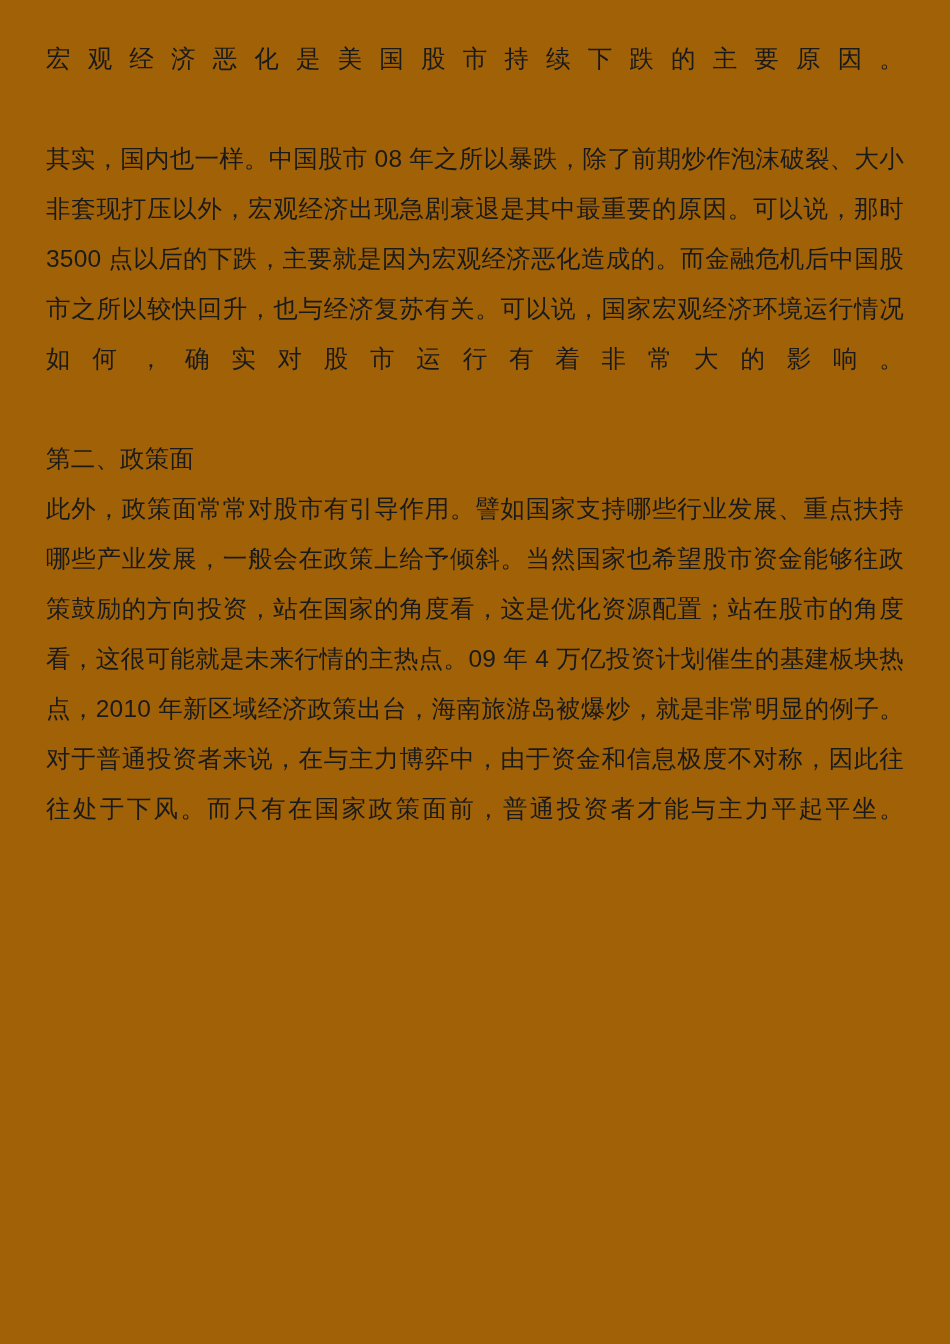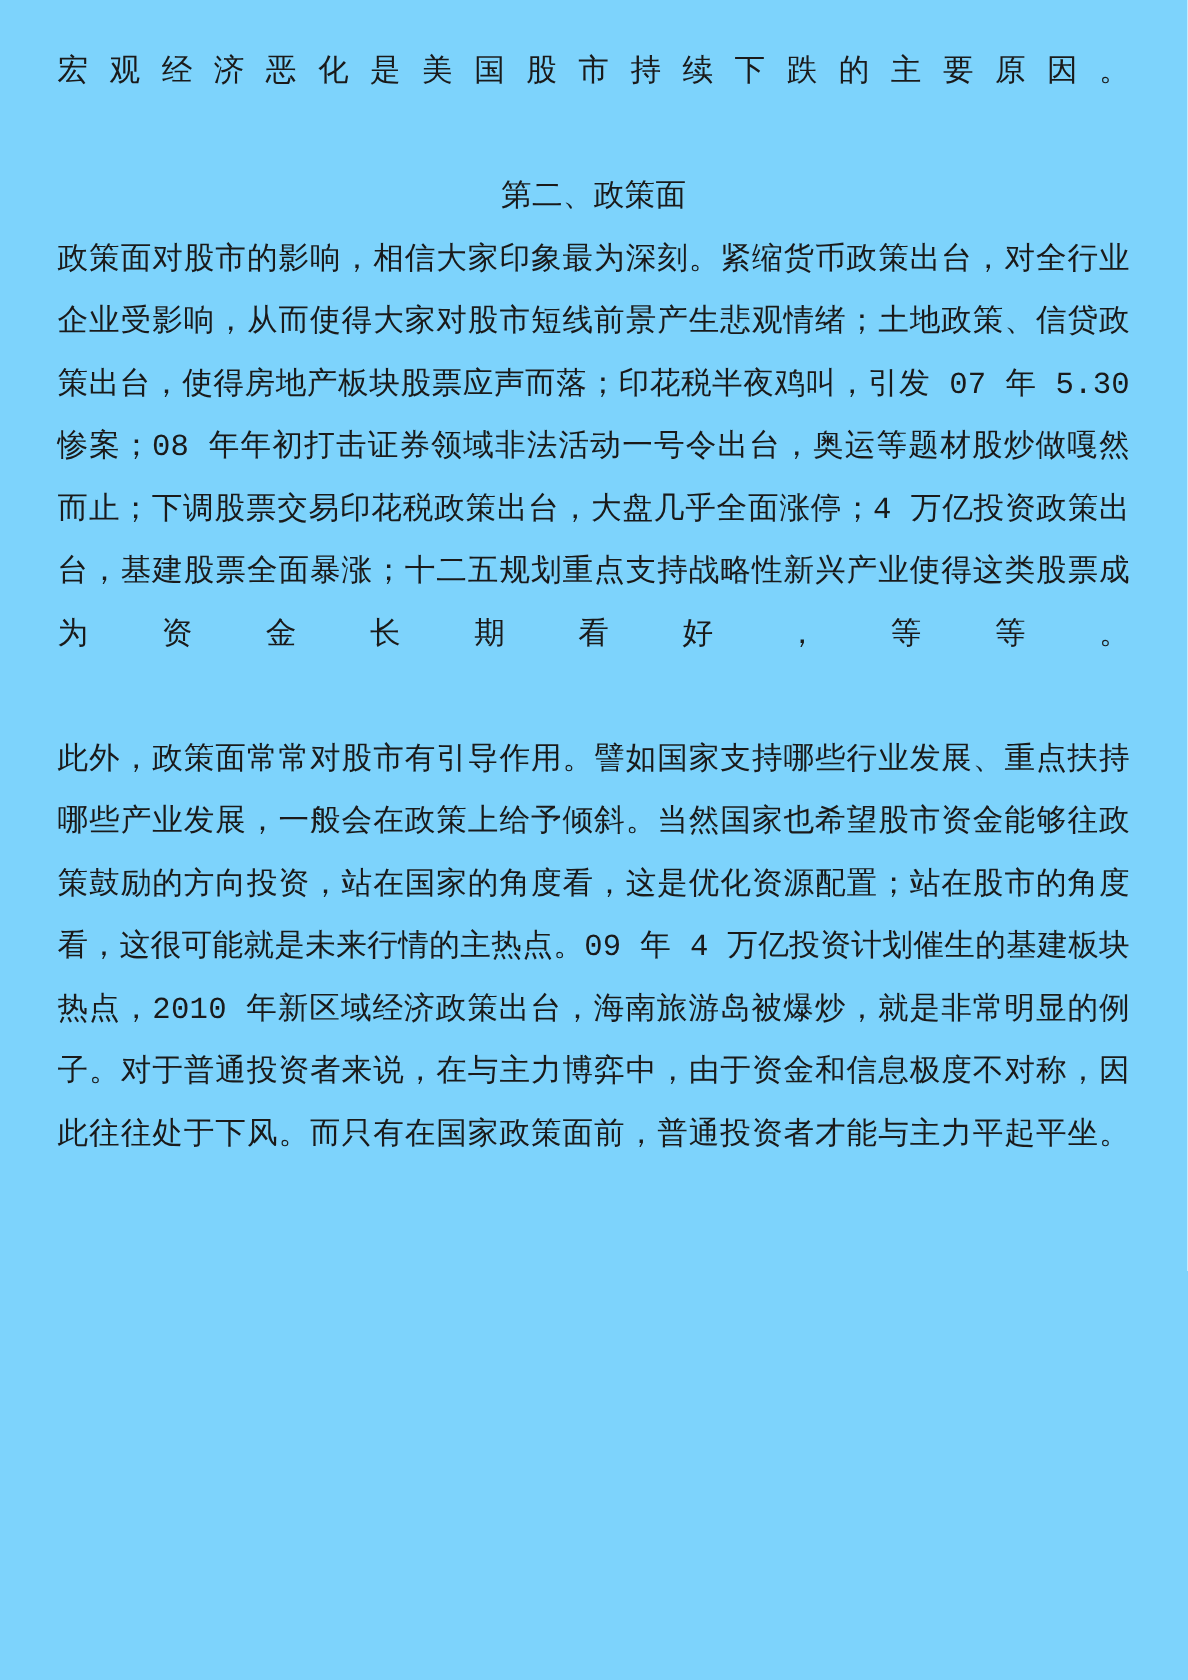--- a/index.html
+++ b/index.html
@@ -5,23 +5,23 @@
 <style>
   html, body {
     margin: 0;
     padding: 0;
     background: #ffffff;
   }
   .page {
     position: relative;
     width: 950px;
     height: 1344px;
-    background: #7dd3fc;
+    background: #a16207;
     overflow: hidden;
-    font-family: Liberation Mono, monospace;
+    font-family: Liberation Sans, sans-serif;
     color: #1a1a1a;
   }
   .doc-body {
     position: absolute;
     left: 46px;
     top: 34px;
     width: 858px;
   }
   
   .para {
@@ -29,42 +29,42 @@
     font-size: 24.5px;
     line-height: 50px;
     text-align: justify;
     text-justify: inter-ideograph;
     letter-spacing: 0.2px;
     color: #1a1a1a;
     -webkit-font-smoothing: antialiased;
   }
   
   .para.heading {
-    text-align: center;
+    text-align: left;
   }
   
   .para::after {
     content: "";
     display: inline-block;
     width: 100%;
   }
   .para.heading::after {
     display: none;
   }
 </style>
 </head>
 <body>
 
 <div class="page">
   <div class="doc-body">
 
     <p class="para">宏观经济恶化是美国股市持续下跌的主要原因。</p>
 
+    <p class="para">其实，国内也一样。中国股市 08 年之所以暴跌，除了前期炒作泡沫破裂、大小非套现打压以外，宏观经济出现急剧衰退是其中最重要的原因。可以说，那时 3500 点以后的下跌，主要就是因为宏观经济恶化造成的。而金融危机后中国股市之所以较快回升，也与经济复苏有关。可以说，国家宏观经济环境运行情况如何，确实对股市运行有着非常大的影响。</p>
 
     <p class="para heading">第二、政策面</p>
 
-    <p class="para">政策面对股市的影响，相信大家印象最为深刻。紧缩货币政策出台，对全行业企业受影响，从而使得大家对股市短线前景产生悲观情绪；土地政策、信贷政策出台，使得房地产板块股票应声而落；印花税半夜鸡叫，引发 07 年 5.30 惨案；08 年年初打击证券领域非法活动一号令出台，奥运等题材股炒做嘎然而止；下调股票交易印花税政策出台，大盘几乎全面涨停；4 万亿投资政策出台，基建股票全面暴涨；十二五规划重点支持战略性新兴产业使得这类股票成为资金长期看好，等等。</p>
 
 
     <p class="para">此外，政策面常常对股市有引导作用。譬如国家支持哪些行业发展、重点扶持哪些产业发展，一般会在政策上给予倾斜。当然国家也希望股市资金能够往政策鼓励的方向投资，站在国家的角度看，这是优化资源配置；站在股市的角度看，这很可能就是未来行情的主热点。09 年 4 万亿投资计划催生的基建板块热点，2010 年新区域经济政策出台，海南旅游岛被爆炒，就是非常明显的例子。对于普通投资者来说，在与主力博弈中，由于资金和信息极度不对称，因此往往处于下风。而只有在国家政策面前，普通投资者才能与主力平起平坐。</p>
 
   </div>
 </div>
 
 </body></html>

